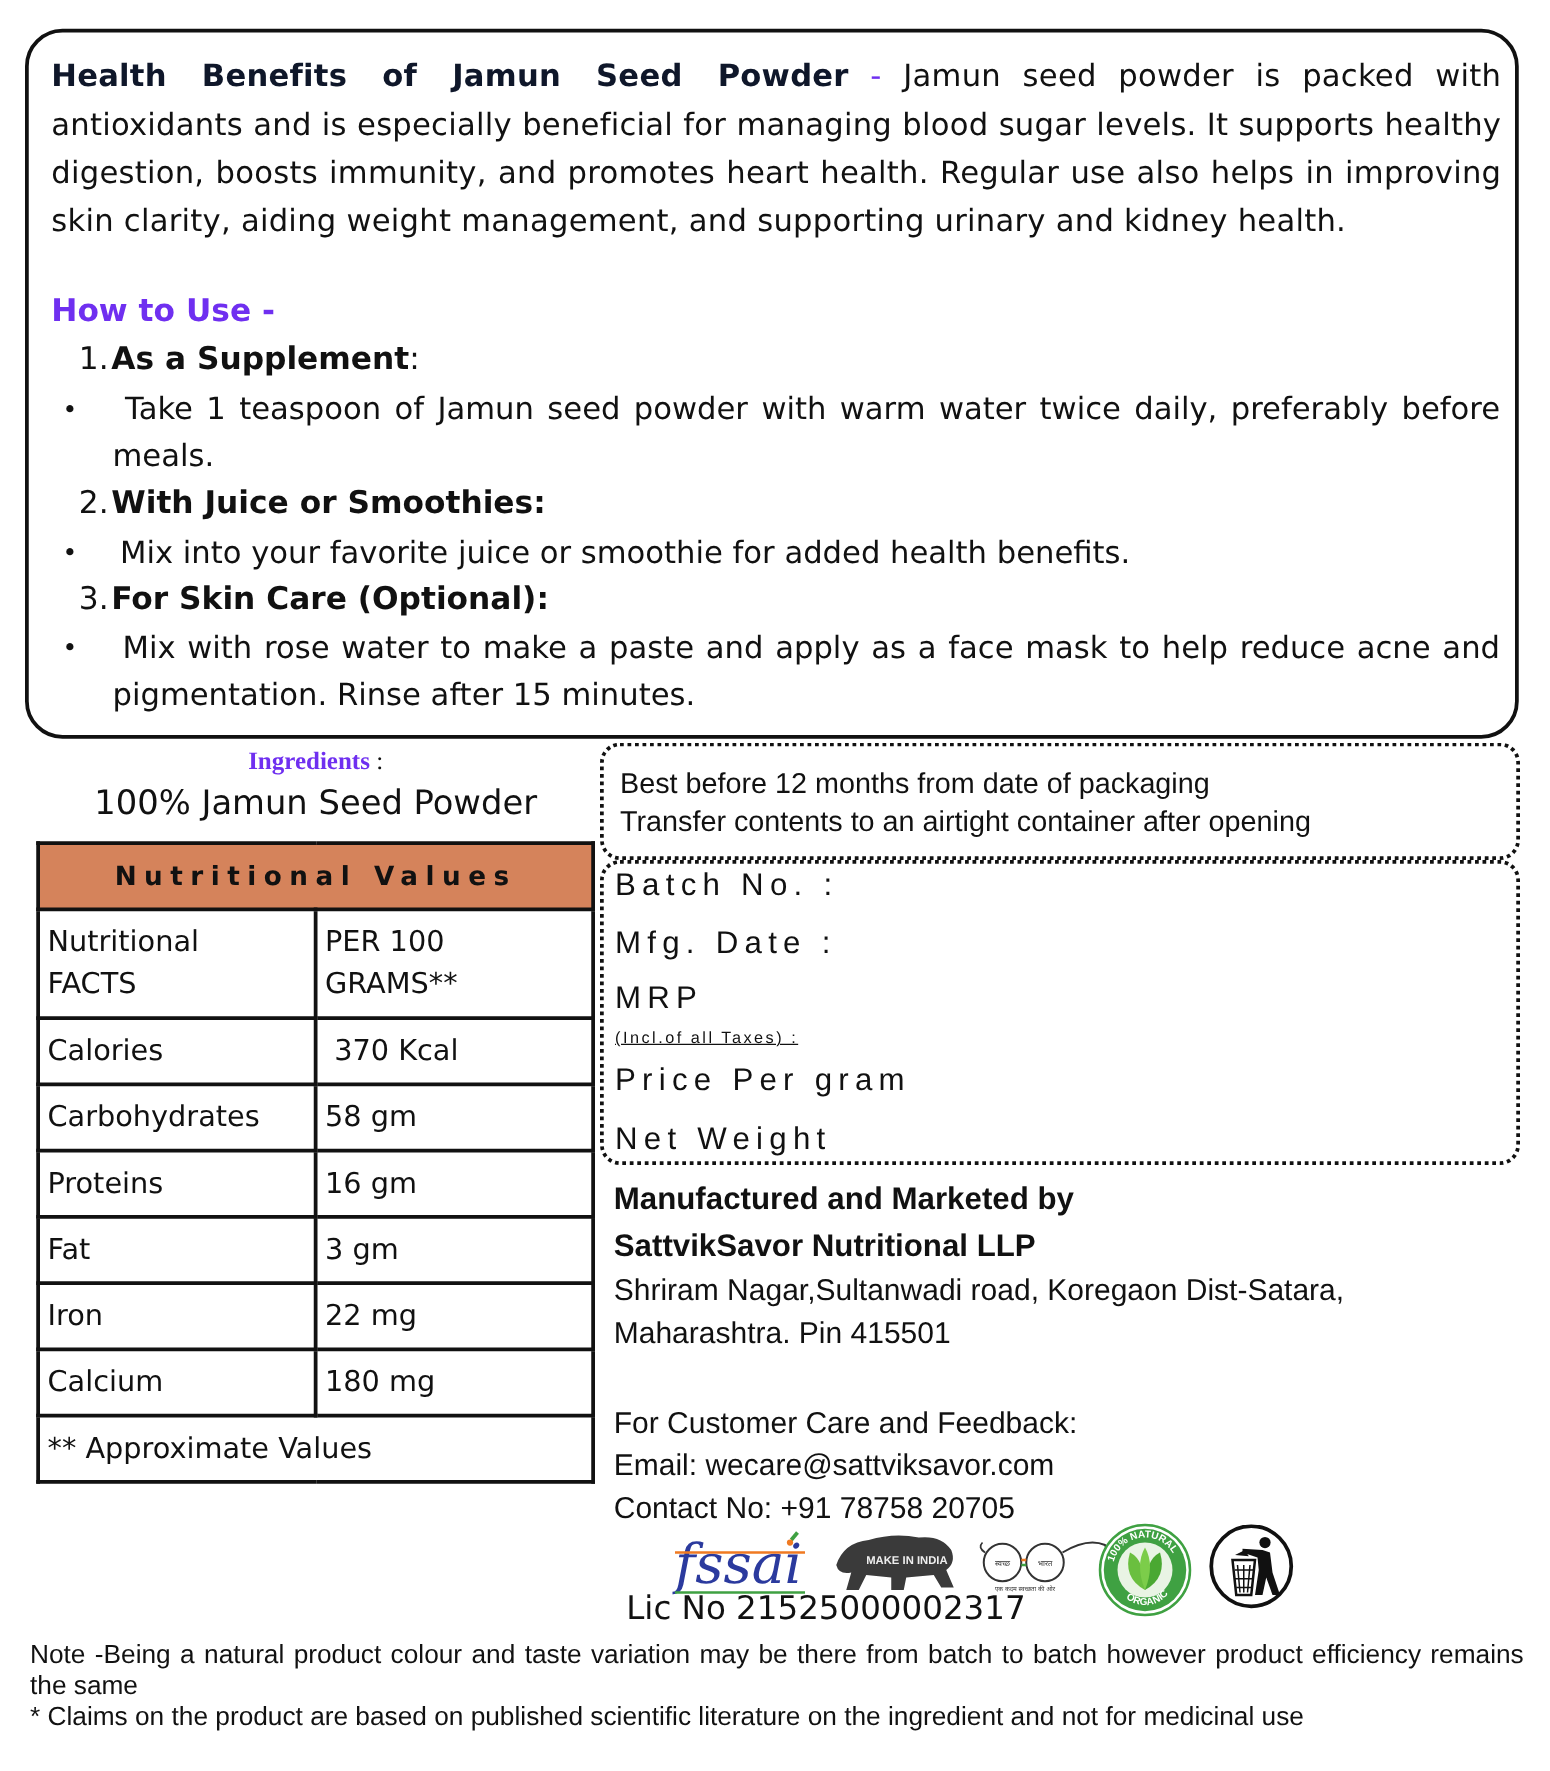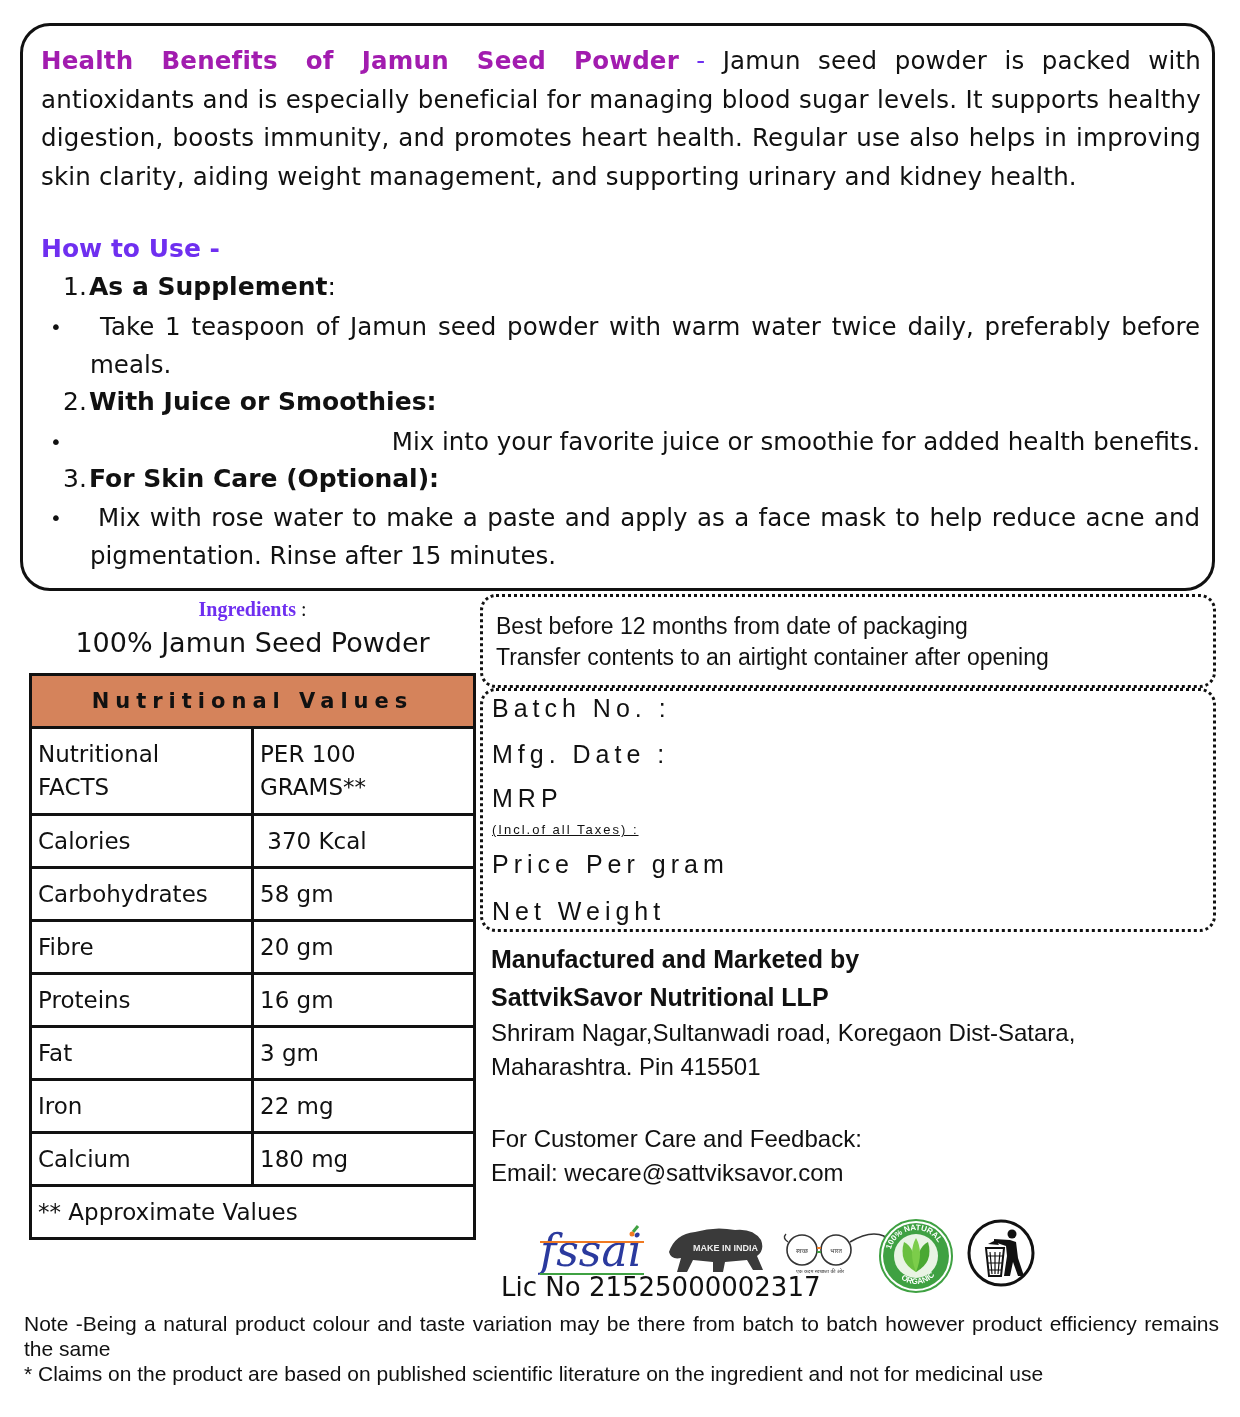--- a/index.html
+++ b/index.html
@@ -10,21 +10,21 @@
   .benefits-box {
     position: absolute; left: 20px; top: 23px; width: 1195px; height: 568px;
     border: 3px solid #111; border-radius: 30px;
   }
   .benefits-para {
     position: absolute; left: 18px; top: 16px; width: 1160px;
     font-size: 26px; line-height: 38.5px; text-align: justify; letter-spacing: 0.2px;
     font-family: "DejaVu Sans", sans-serif; font-size: 24.5px;
   }
   .accent { color: #6f2ff0; font-weight: bold; }
-  .benefits-title { color: #a21caf; font-weight: bold; word-spacing: 10px; }
+  .benefits-title { color: #0f172a; font-weight: bold; word-spacing: 10px; }
   .howto-title {
     position: absolute; left: 18px; top: 208px; font-size: 25px; font-weight: bold; color: #6f2ff0;
     font-family: "DejaVu Sans", sans-serif;
   }
   .step {
     position: absolute; left: 40px; font-size: 25px; font-family: "DejaVu Sans", sans-serif;
     display: flex;
   }
   .step .num { width: 26px; }
   .step .lbl { font-weight: bold; }
@@ -108,21 +108,21 @@
     <span class="dot">•</span>
       <span class="txt" style="text-indent:10px">Take 1 teaspoon of Jamun seed powder with warm water twice daily, preferably before meals.</span>
   </div>
 
   <div class="step" style="top:361px">
     <span class="num">2.</span>
       <span class="lbl">With Juice or Smoothies:</span>
   </div>
   <div class="bullet" style="top:397px">
     <span class="dot">•</span>
-      <span class="txt" style="text-align:right;text-indent:6px">Mix into your favorite juice or smoothie for added health benefits.</span>
+      <span class="txt" style="text-align:left;text-indent:6px">Mix into your favorite juice or smoothie for added health benefits.</span>
   </div>
 
   <div class="step" style="top:438px">
     <span class="num">3.</span>
       <span class="lbl">For Skin Care (Optional):</span>
   </div>
   <div class="bullet" style="top:473px">
     <span class="dot">•</span>
       <span class="txt" style="text-indent:8px">Mix with rose water to make a paste and apply as a face mask to help reduce acne and pigmentation. Rinse after 15 minutes.</span>
   </div>
@@ -144,24 +144,20 @@
   </tr>
   <tr class="r">
         <td class="c1">Calories</td>
         <td style="white-space:pre"> 370 Kcal</td>
       </tr>
   <tr class="r">
         <td class="c1">Carbohydrates</td>
         <td>58 gm</td>
       </tr>
   <tr class="r">
-        <td class="c1">Fibre</td>
-        <td>20 gm</td>
-      </tr>
-  <tr class="r">
         <td class="c1">Proteins</td>
         <td>16 gm</td>
       </tr>
   <tr class="r">
         <td class="c1">Fat</td>
         <td>3 gm</td>
       </tr>
   <tr class="r">
         <td class="c1">Iron</td>
         <td>22 mg</td>
@@ -191,20 +187,21 @@
 </div>
 
 <div class="maker">
   <div class="b">Manufactured and Marketed by</div>
   <div class="b">SattvikSavor Nutritional LLP</div>
   <div class="n">Shriram Nagar,Sultanwadi road, Koregaon Dist-Satara,</div>
   <div class="n">Maharashtra. Pin 415501</div>
   <div class="gap"></div>
   <div class="n">For Customer Care and Feedback:</div>
   <div class="n">Email: wecare@sattviksavor.com</div>
+  <div class="n">Contact No: +91 78758 20705</div>
 </div>
 
 <div class="logos">
 
   <div class="logo" style="left:8px;top:2px;width:112px;height:58px">
     <svg width="112" height="58" viewBox="0 0 112 58">
       <text x="2" y="46" font-family="'DejaVu Serif', serif" font-style="italic" font-size="44" fill="#2b3a9e">fssai</text>
       <path d="M95 12 L100 6" stroke="#3fa142" stroke-width="3"></path>
       <circle cx="94" cy="14" r="2.5" fill="#f07a22"></circle>
       <rect x="2" y="21" width="104" height="2" fill="#f07a22"></rect>

